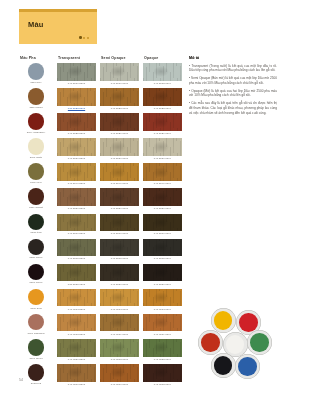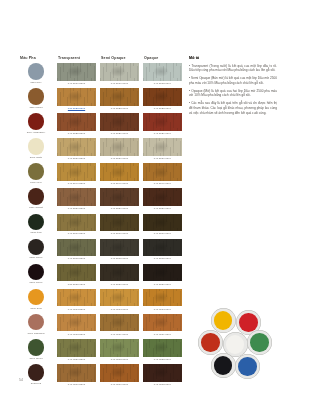--- a/index.html
+++ b/index.html
@@ -57,20 +57,29 @@
   .can .paint.tex{background-image:radial-gradient(circle at 30% 30%, rgba(255,255,255,.35), rgba(0,0,0,.12));}
 
   
   .pgnum{position:absolute;left:19px;top:378px;font-size:3.4px;color:#86837f;}
 </style>
 </head>
 <body>
 
 <div class="page">
 
+  <div class="hdr-card">
+    <div class="hdr-stripe"></div>
+    <div class="hdr-title">Màu</div>
+    <div class="hdr-dots">
+      <i class="on"></i>
+      <i></i>
+      <i></i>
+    </div>
+  </div>
 
   <div class="colhead ch0">Màu Pha</div>
   <div class="colhead ch1">Transparent</div>
   <div class="colhead ch2">Semi Opaque</div>
   <div class="colhead ch3">Opaque</div>
   <div class="colhead ch4">Mô tả</div>
 
   <div class="grid" id="grid">
       <div class="row">
         <div class="sw-wrap">

